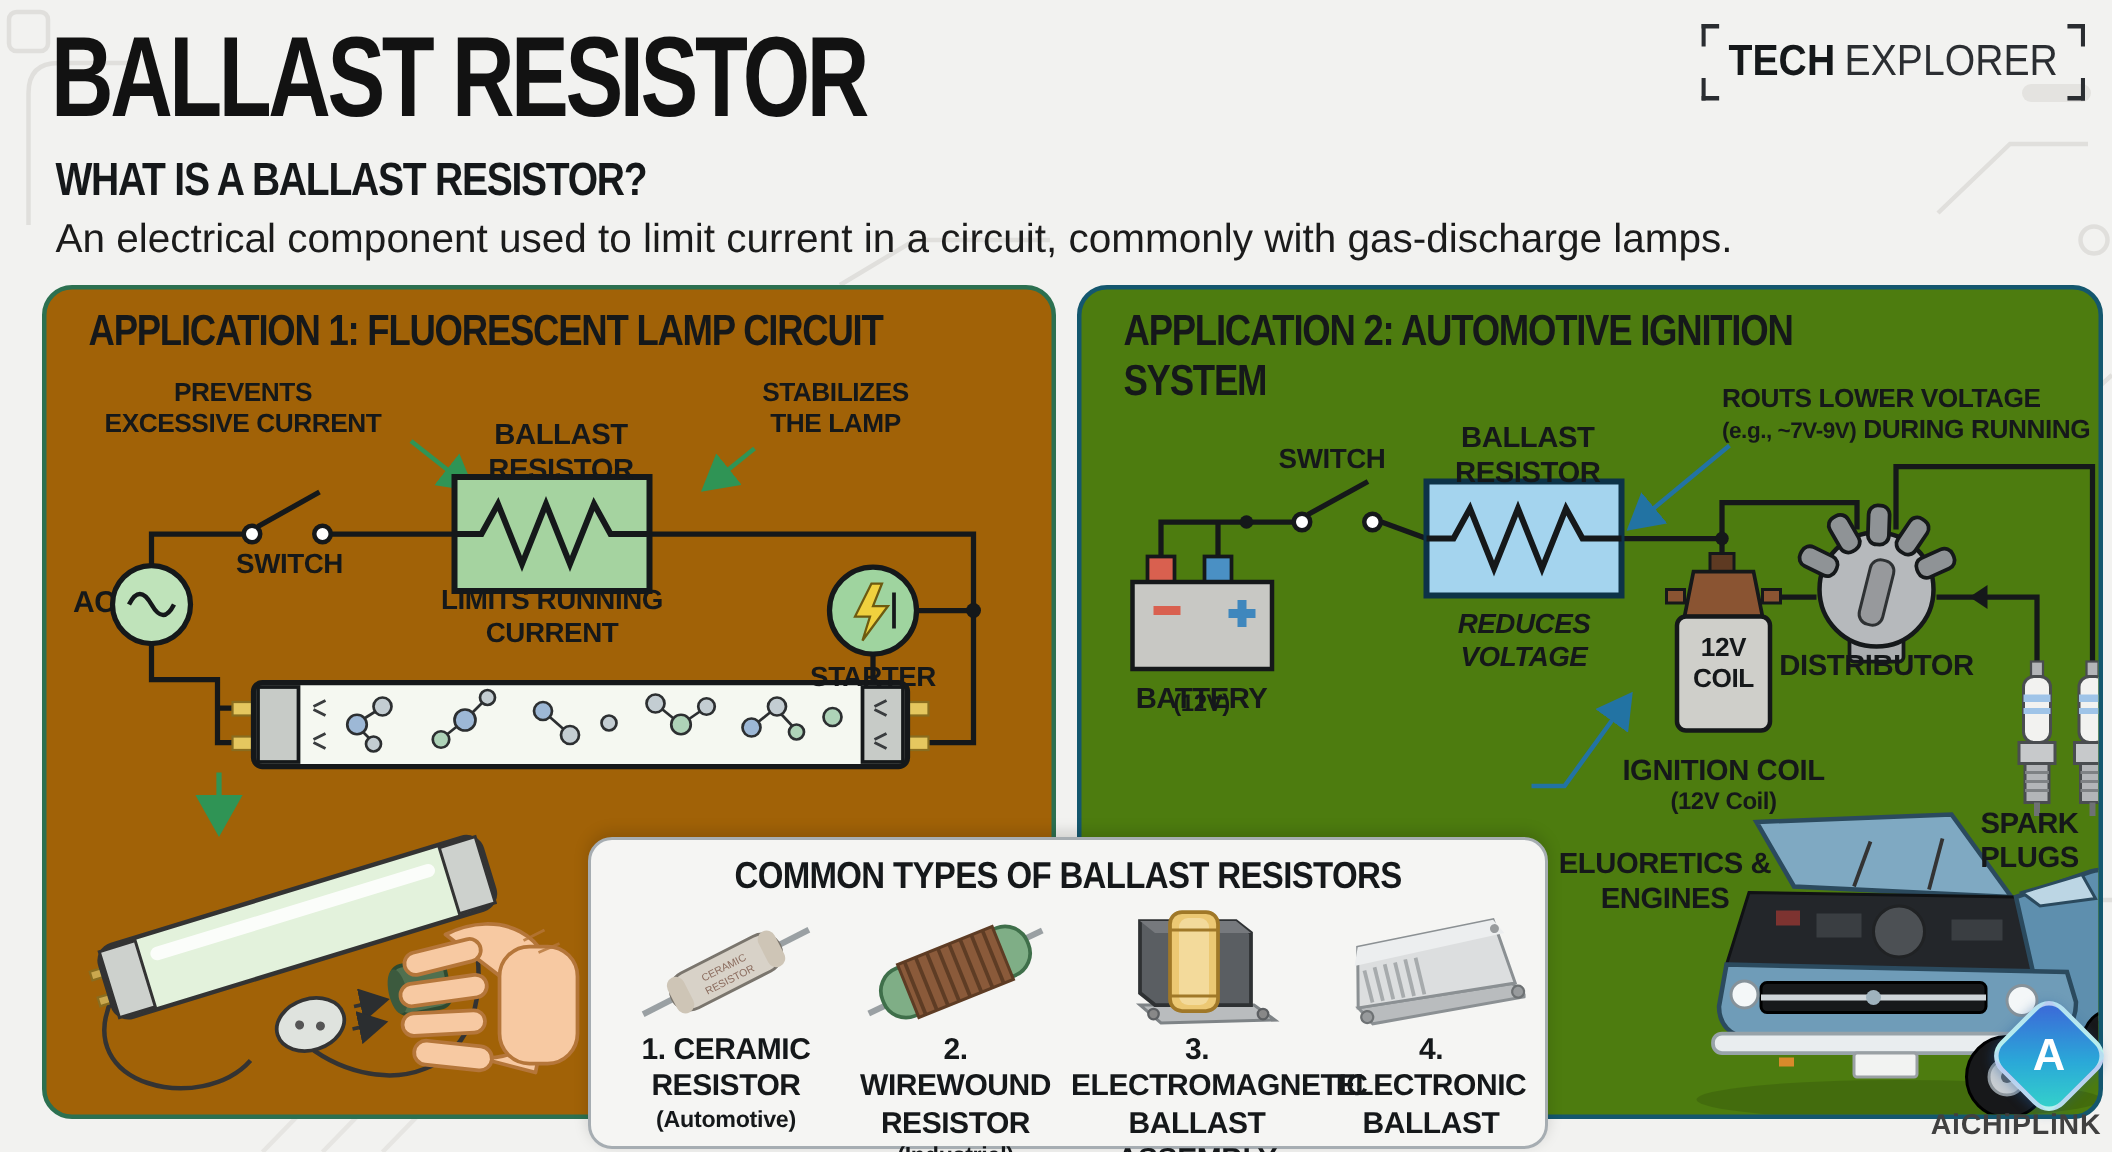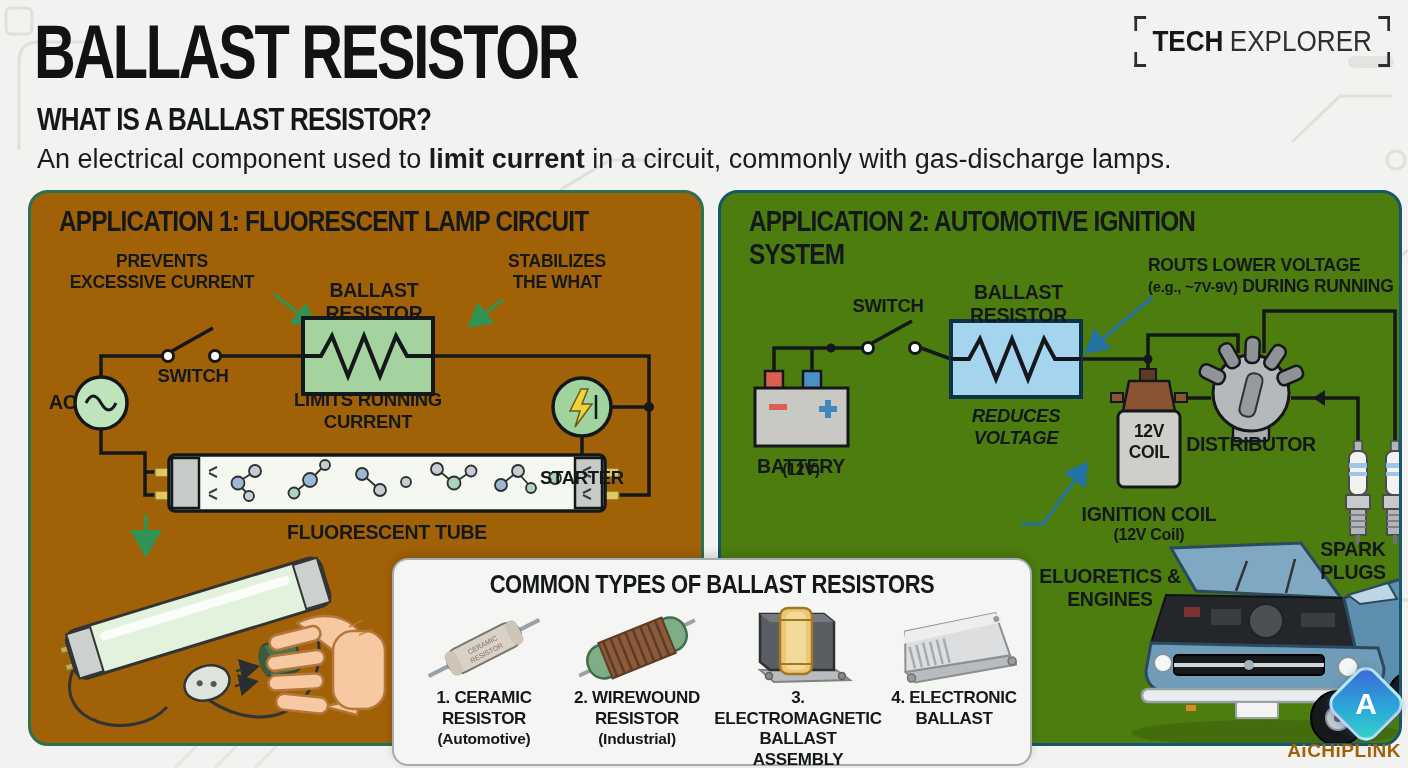--- a/index.html
+++ b/index.html
@@ -10,21 +10,21 @@
   .ml  { white-space:pre-line; }
   .ctr { text-align:center; }
   .rgt { text-align:right; }
 
   
   .title   { left:34px; top:8px; font-size:76px; font-weight:700; letter-spacing:-3px;
              transform:scaleX(.76); transform-origin:left top; color:#121212; }
   .subtitle{ left:37px; top:102px; font-size:31px; font-weight:700; letter-spacing:-1px;
              transform:scaleX(.84); transform-origin:left top; }
   .descr   { left:37px; top:144px; font-size:27px; color:#1b1b1b; }
-  .descr b { font-weight:700; }
+  .descr b { font-weight:400; }
 
   
   .brand { right:18px; top:16px; padding:9px 20px; font-size:29px; letter-spacing:0;
            transform:scaleX(.9); transform-origin:right top; }
   .brand .b1 { font-weight:700; }
   .brand .b2 { font-weight:400; color:#2b2e32; margin-left:7px; }
   .corner { position:absolute; width:13px; height:15px; border:3px solid #2a2d31; }
   .c-tl { top:0; left:0; border-right:none; border-bottom:none; }
   .c-bl { bottom:0; left:0; border-right:none; border-top:none; }
   .c-tr { top:0; right:0; border-left:none; border-bottom:none; }
@@ -44,33 +44,33 @@
   .f16 { font-size:16px; }  .f20 { font-size:20px; }
 
   svg { display:block; }
   svg text { font-family:"Liberation Sans", sans-serif; }
 
   
   .thead { left:0; top:10px; width:100%; text-align:center; font-size:25px; font-weight:700;
            letter-spacing:-0.5px; transform:scaleX(.88); transform-origin:center top; }
   .titem { top:42px; }
   .titem .ic { height:86px; display:flex; align-items:center; justify-content:center; }
-  .titem .lbl { font-size:17px; font-weight:700; text-align:center; line-height:1.22; letter-spacing:-0.3px; }
+  .titem .lbl { font-size:20px; font-weight:700; text-align:center; line-height:1.22; letter-spacing:-0.3px; }
   .titem .sub { font-size:15.5px; font-weight:600; text-align:center; line-height:1.25; letter-spacing:-0.2px; }
 
   
   .logo-badge { left:1336px; top:674px; width:60px; height:60px; z-index:8;
                 transform:rotate(45deg); border-radius:14px;
                 background:linear-gradient(135deg,#3a6fd8 10%,#2aa8d8 55%,#35d6c9 100%);
                 border:3px solid rgba(255,255,255,.65); box-shadow:0 2px 8px rgba(30,90,160,.4); }
   .logo-a { position:absolute; left:0; top:0; width:100%; height:100%;
             display:flex; align-items:center; justify-content:center;
             transform:rotate(-45deg); color:#fff; font-weight:700; font-size:30px; }
   .logo-text { left:1280px; top:740px; width:128px; text-align:center; z-index:8;
-               font-size:19px; font-weight:700; color:#a16207; letter-spacing:.5px; }
+               font-size:19px; font-weight:700; color:#404040; letter-spacing:.5px; }
 </style>
 </head>
 <body>
 
 <svg class="abs" style="left:0;top:0;z-index:0;" width="1408" height="768" viewBox="0 0 1408 768">
   <g fill="none" stroke="#e0dfdc" stroke-width="3">
     <rect x="6" y="8" width="26" height="26" rx="5"></rect>
     <path d="M19,150 V62 Q19,42 39,42 H88"></path>
     <path d="M1392,96 H1340 L1292,142"></path>
     <rect x="1348" y="56" width="46" height="12" rx="6" fill="#e4e3e0" stroke="none"></rect>
@@ -235,26 +235,25 @@
         <path d="M284,62 l14,-7" fill="none"></path>
           <path d="M294,70 l14,-6" fill="none"></path>
       </g>
     </g>
   </svg>
 
   <div class="abs lab f17 ctr ml" style="left:18px;top:58px;width:226px;">PREVENTS
 EXCESSIVE CURRENT</div>
   <div class="abs lab f19 ctr" style="left:252px;top:86px;width:182px;">BALLAST RESISTOR</div>
   <div class="abs lab f17 ctr ml" style="left:460px;top:58px;width:132px;">STABILIZES
-THE WHAT</div>
+THE LAMP</div>
   <div class="abs lab f18 ctr" style="left:116px;top:172px;width:92px;">SWITCH</div>
   <div class="abs lab f20 rgt" style="left:10px;top:198px;width:36px;">AC</div>
   <div class="abs lab f18 ctr" style="left:230px;top:196px;width:214px;">LIMITS RUNNING CURRENT</div>
-  <div class="abs lab f18 ctr" style="left:501px;top:247px;width:100px;margin-top:27px;">STARTER</div>
-  <div class="abs lab f19 ctr" style="left:246px;top:328px;width:220px;">FLUORESCENT TUBE</div>
+  <div class="abs lab f18 ctr" style="left:501px;top:247px;width:100px;">STARTER</div>
 </div>
 
 <div class="abs panel panel2">
   <div class="abs phead" style="left:28px;top:12px;">APPLICATION 2: AUTOMOTIVE IGNITION SYSTEM</div>
 
   <svg class="abs" style="left:0;top:0;" width="678" height="550" viewBox="0 0 678 550">
     <defs>
       <marker id="ablue" markerWidth="9" markerHeight="9" refX="6" refY="4.5" orient="auto">
         <path d="M0,0 L8,4.5 L0,9 Z" fill="#2273a3"></path>
       </marker>

